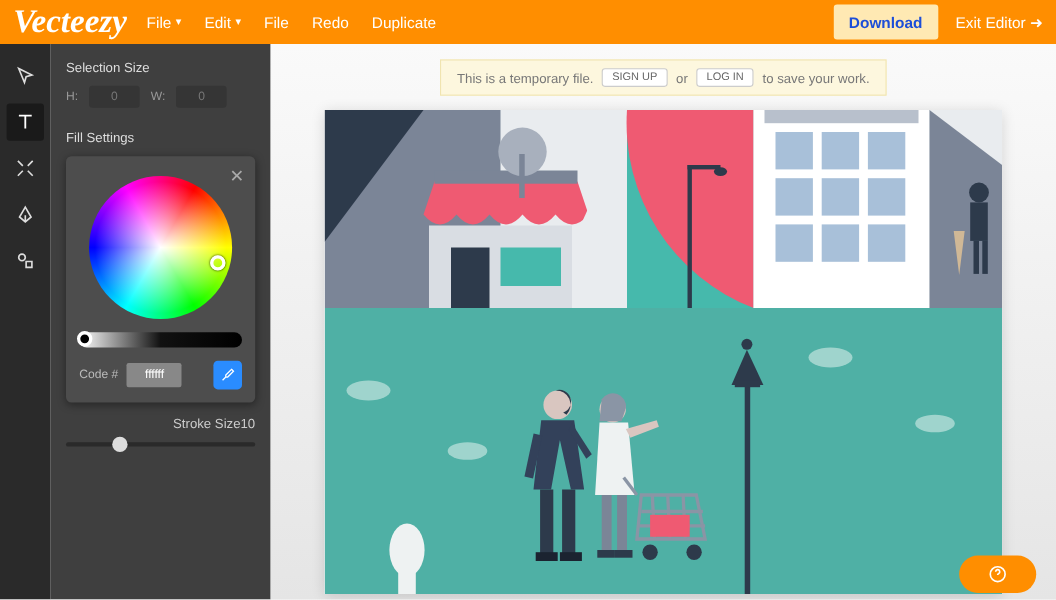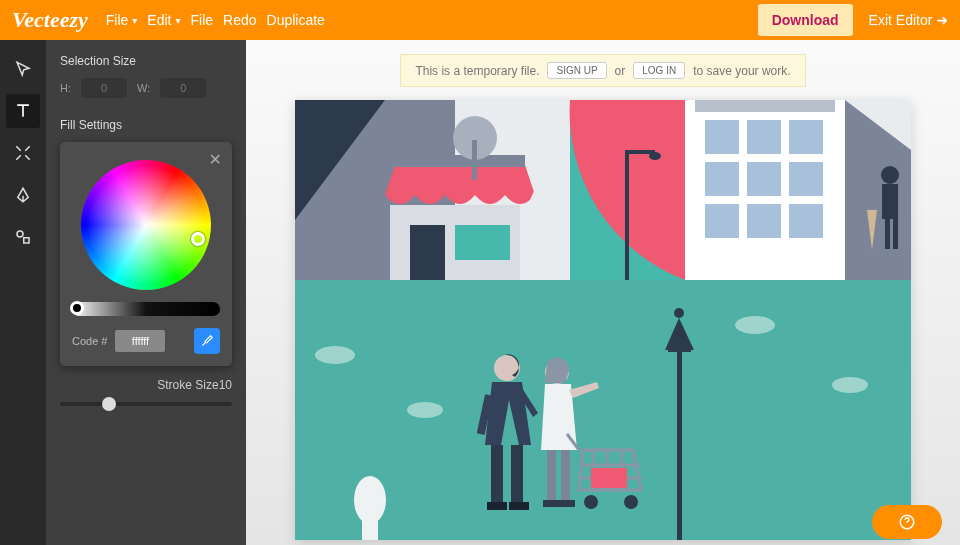--- a/index.html
+++ b/index.html
@@ -1,23 +1,23 @@
 <!DOCTYPE html>
 <html><head>
 <meta charset="utf-8">
 <style>
 *{box-sizing:border-box;margin:0;padding:0;font-family:Arial,Helvetica,sans-serif}
 body{width:960px;height:545px;overflow:hidden;background:#e8e8e8;position:relative}
 .topbar{height:40px;background:#ff8e00;display:flex;align-items:center;padding:0 12px;color:#fff;font-size:14px}
-.logo{font-family:Georgia,serif;font-style:italic;font-weight:bold;font-size:22px;margin-right:18px}
-.menu{display:flex;gap:10px}
+.logo{font-family:Georgia,serif;font-style:italic;font-weight:bold;font-size:30px;margin-right:18px}
+.menu{display:flex;gap:21px}
 .menu-item{cursor:pointer;display:flex;align-items:center;gap:4px}
 .chev{font-size:10px}
 .spacer{flex:1}
-.dl-btn{background:#ffe9b3;color:#be185d;border:none;padding:8px 14px;border-radius:3px;font-size:14px;font-weight:bold;cursor:pointer}
+.dl-btn{background:#ffe9b3;color:#1d4ed8;border:none;padding:8px 14px;border-radius:3px;font-size:14px;font-weight:bold;cursor:pointer}
 .exit{margin-left:16px;cursor:pointer;font-size:14px}
 .main{display:flex;height:505px}
 .toolcol{width:46px;background:#2a2a2a;display:flex;flex-direction:column;align-items:center;padding-top:12px;gap:8px}
 .tool{width:34px;height:34px;display:flex;align-items:center;justify-content:center;color:#ddd;cursor:pointer;border-radius:3px}
 .tool.active{background:#1a1a1a}
 .panel{width:200px;background:#3f3f3f;color:#ccc;font-size:12px;padding:14px 14px 0;overflow:hidden}
 .sect-title{font-size:12px;color:#ddd;margin-bottom:10px}
 .dimrow{display:flex;gap:10px;align-items:center;margin-bottom:20px}
 .dimlab{font-size:11px;color:#999}
 .dimval{background:#353535;border-radius:3px;width:46px;height:20px;display:flex;align-items:center;justify-content:center;color:#777;font-size:11px}

